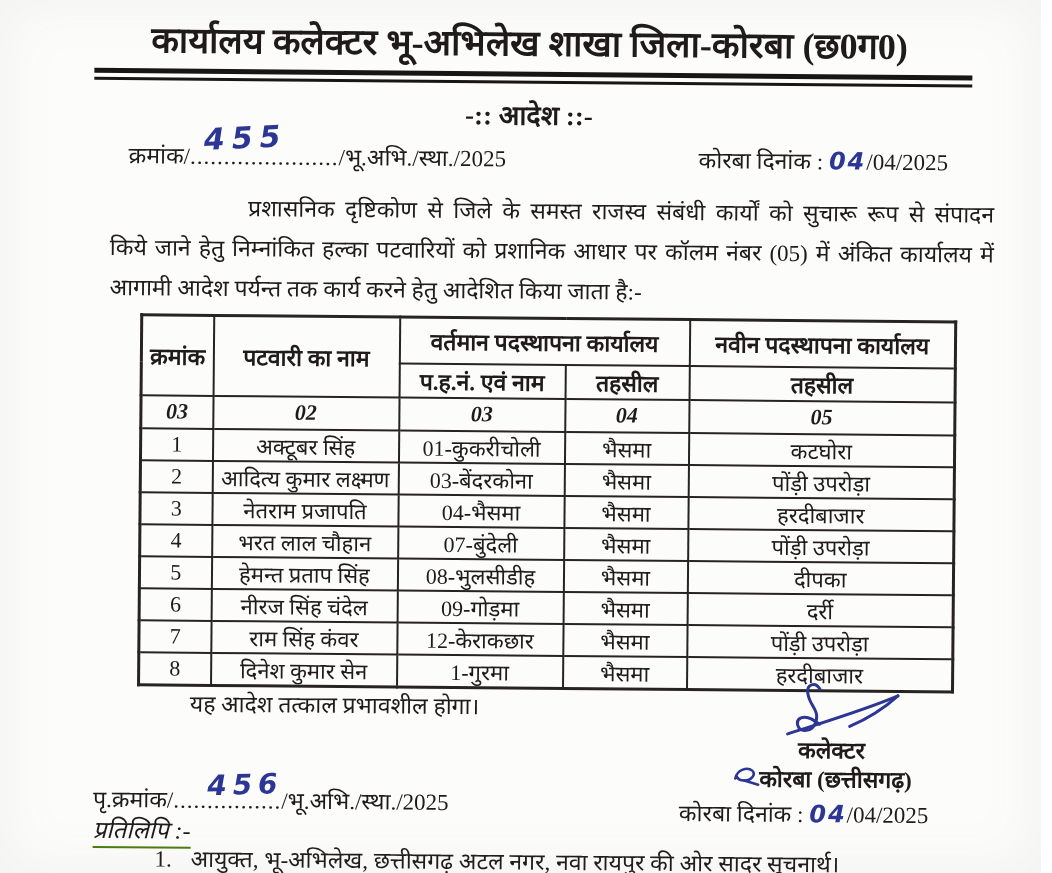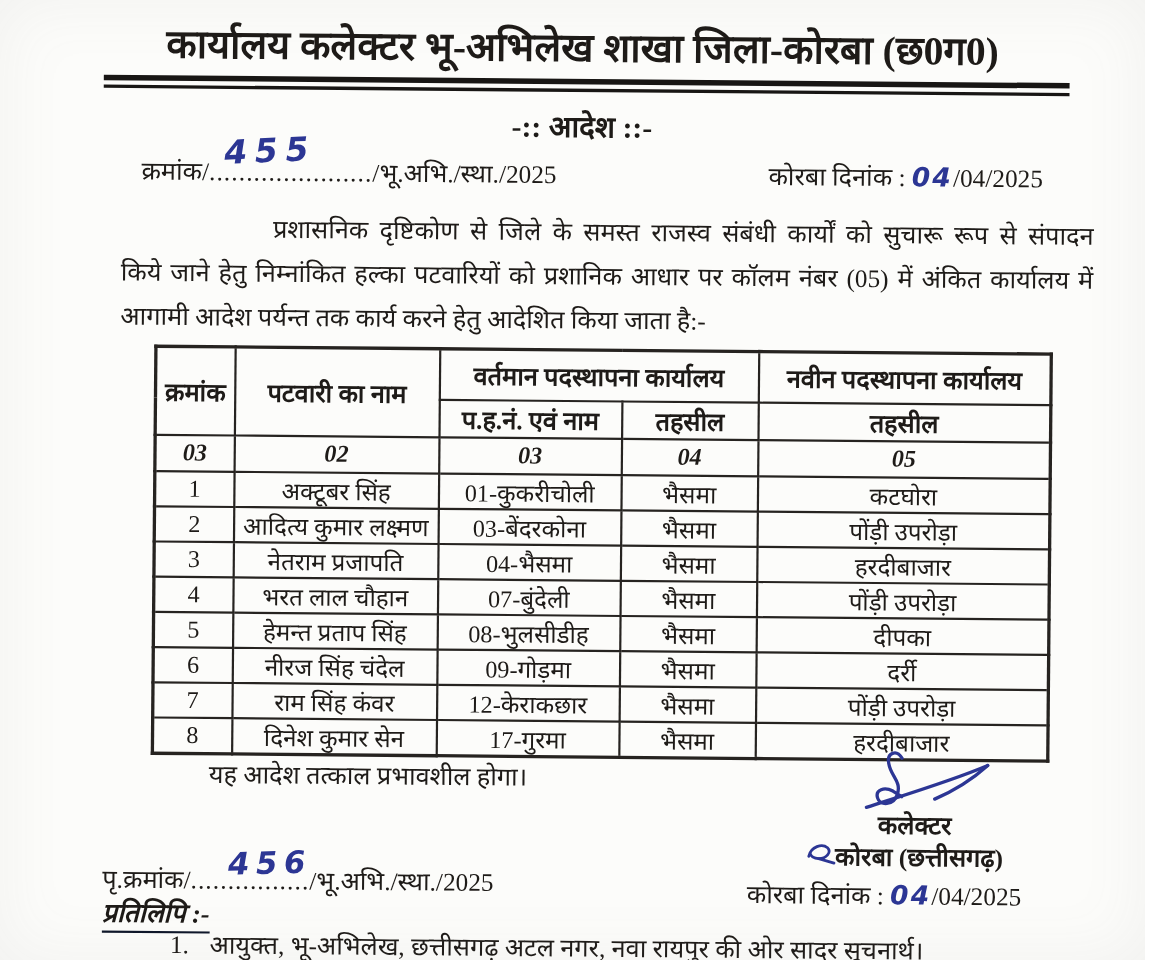--- a/index.html
+++ b/index.html
@@ -74,22 +74,22 @@
   tr.numrow{height:33px;} tr.numrow td{font-style:italic;font-weight:bold;}
   tr.datarow{height:31px;}
   .effect-line{left:196px;top:686px;font-size:23px;}
   .sig-scribble{left:788px;top:676px;}
   .sig-designation{left:768px;top:727px;width:140px;text-align:center;font-size:23px;font-weight:bold;}
   .sig-mark{left:738px;top:757px;}
   .sig-place{left:766px;top:756px;font-size:23px;font-weight:bold;white-space:nowrap;}
   .sig-dateline{left:686px;top:791px;font-size:23px;white-space:nowrap;}
   .endorse-line{left:100px;top:782px;font-size:23px;white-space:nowrap;}
   .copy-label{
-    left:100px;top:812px;font-size:24px;font-weight:bold;font-style:italic;
-    border-bottom:2px solid #0f172a;padding-bottom:1px;
+    left:100px;top:812px;font-size:24px;font-weight:normal;font-style:italic;
+    border-bottom:2px solid #4d7c0f;padding-bottom:1px;
   }
   .copy-item-1{left:162px;top:841px;font-size:23px;white-space:nowrap;}
   .copy-item-2{left:162px;top:868px;font-size:23px;white-space:nowrap;}
   .num-marker{display:inline-block;min-width:36px;}
 </style>
 </head>
 <body>
 
 <div class="page">
   <div class="sheet">
@@ -189,21 +189,21 @@
       <tr class="datarow">
         <td>7</td>
         <td>राम सिंह कंवर</td>
         <td>12-केराकछार</td>
         <td>भैसमा</td>
         <td>पोंड़ी उपरोड़ा</td>
       </tr>
       <tr class="datarow">
         <td>8</td>
         <td>दिनेश कुमार सेन</td>
-        <td>17-गुरमा</td>
+        <td>1-गुरमा</td>
         <td>भैसमा</td>
         <td>हरदीबाजार</td>
       </tr>
     </tbody>
       </table>
 
     <div class="abs effect-line">यह आदेश तत्काल प्रभावशील होगा।</div>
 
     <svg class="abs sig-scribble" width="134" height="56" viewBox="0 0 134 56">
       <g fill="none" stroke="#2c3694" stroke-width="3" stroke-linecap="round">

